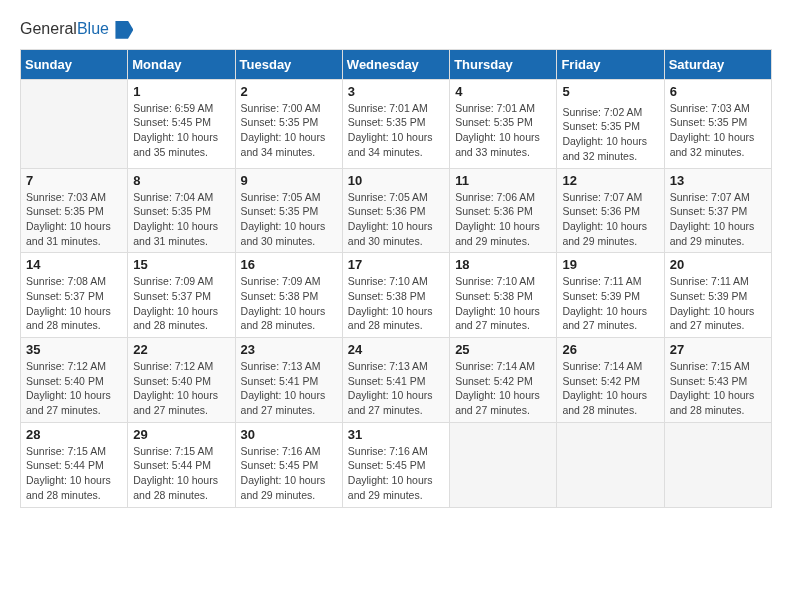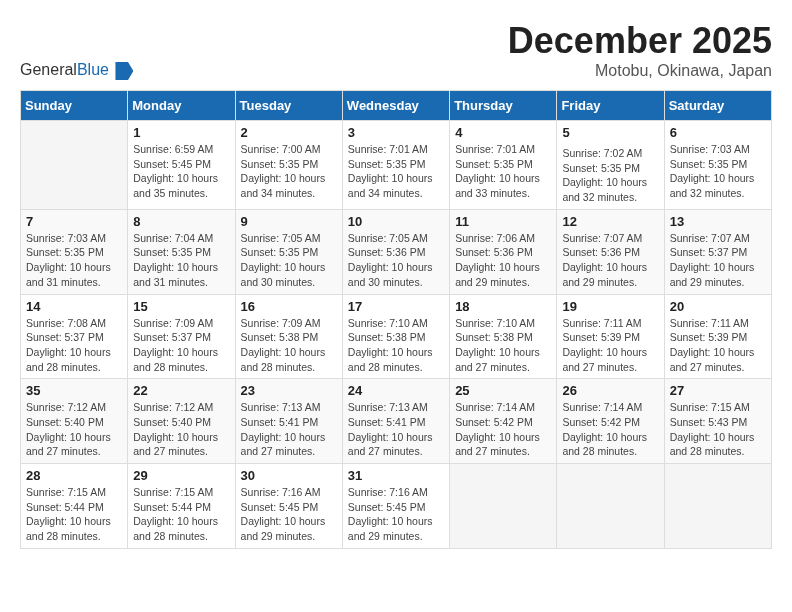--- a/index.html
+++ b/index.html
@@ -85,24 +85,20 @@
 </head>
 <body>
 
 <div class="header">
   <div class="logo">
     <div>
       <span class="logo-general">General</span><span class="logo-blue">Blue</span>
       <span class="logo-icon"></span>
     </div>
   </div>
-  <div class="title-block">
-    <div class="month-title">December 2025</div>
-    <div class="location">Motobu, Okinawa, Japan</div>
-  </div>
 </div>
 
 <table>
   <thead>
     <tr id="weekday-header">
         <th>Sunday</th>
         <th>Monday</th>
         <th>Tuesday</th>
         <th>Wednesday</th>
         <th>Thursday</th>

